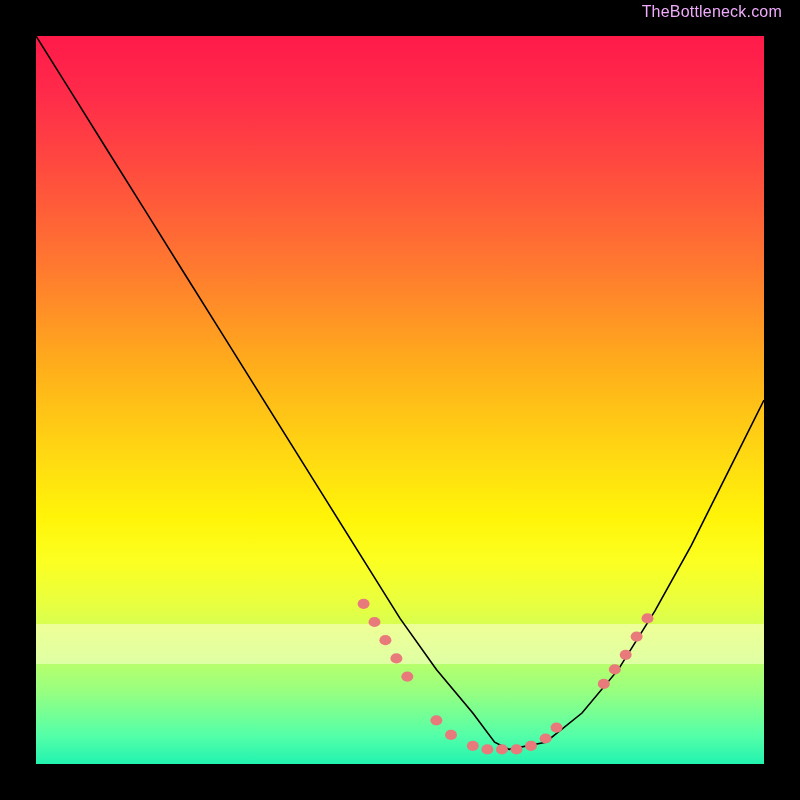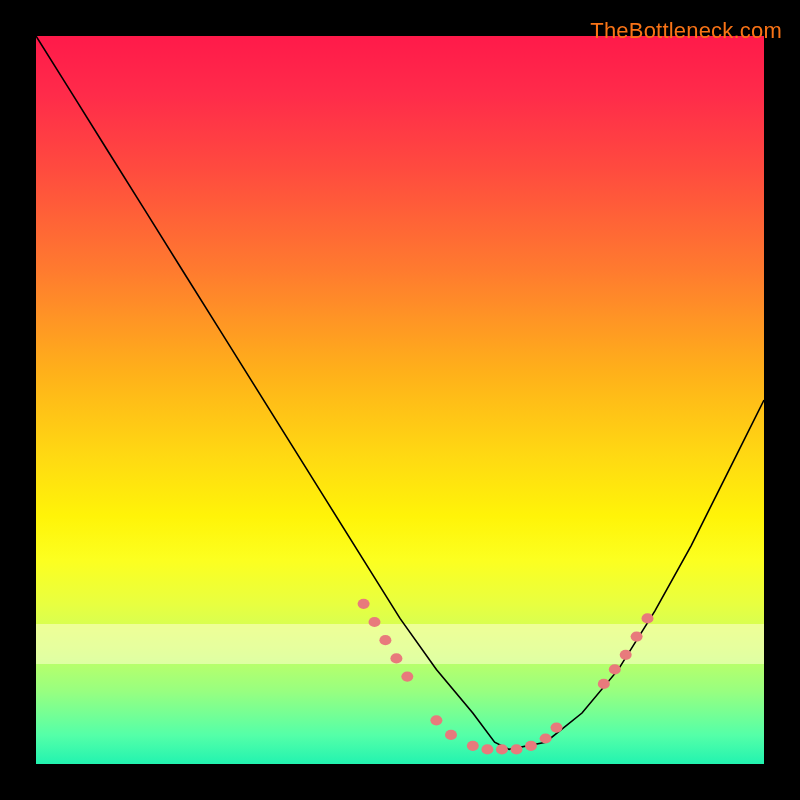--- a/index.html
+++ b/index.html
@@ -34,24 +34,24 @@
     );
   }
   .light-band {
     position: absolute;
     left: 0; width: 100%; height: 40px;
     bottom: 100px;
     background: rgba(255,255,210,0.55);
   }
   .watermark {
     position: absolute;
-    top: 18px; right: 18px;
-    color: #f97316;
+    top: 3px; right: 18px;
+    color: #f0abfc;
     font-family: Arial, Helvetica, sans-serif;
-    font-size: 22px;
+    font-size: 16px;
     font-weight: 400;
     letter-spacing: 0.2px;
   }
   svg.curve {
     position: absolute;
     top: 0; left: 0; width: 100%; height: 100%;
   }
 </style>
 </head>
 <body>

